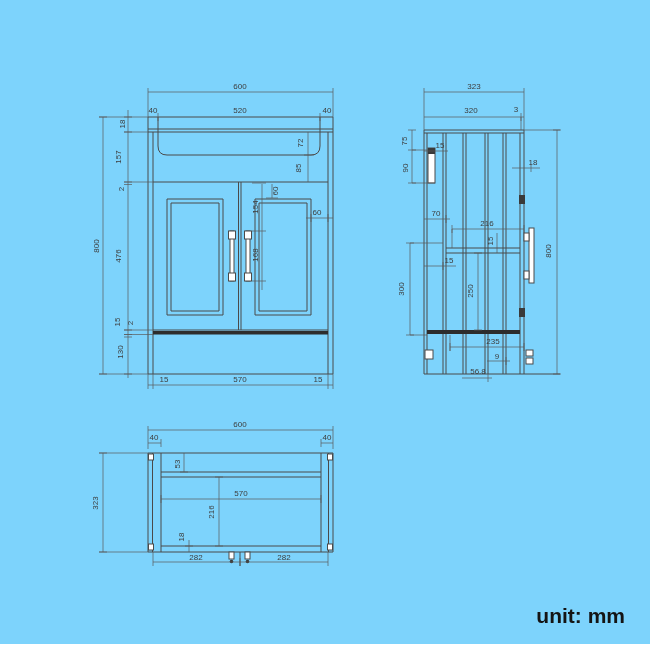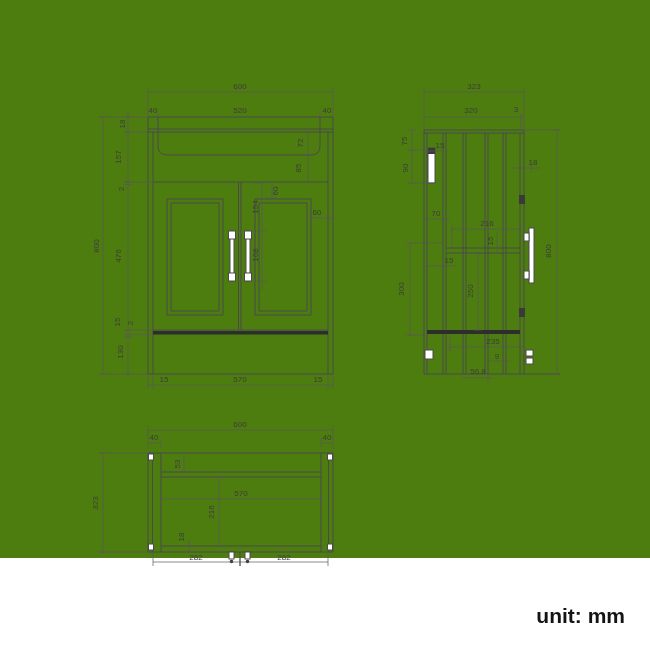--- a/index.html
+++ b/index.html
@@ -1,16 +1,16 @@
 <!DOCTYPE html>
 <html><head>
 <meta charset="utf-8">
 <style>
   html,body{margin:0;padding:0;background:#ffffff;width:650px;height:650px;overflow:hidden;}
-  #stage{position:relative;width:650px;height:558px;background:#4d7c0f;}
+  #stage{position:relative;width:650px;height:644px;background:#7dd3fc;}
   svg{position:absolute;left:0;top:0;}
   .body-line{stroke:#4a4a4a;stroke-width:1;fill:none;}
   .dim-line{stroke:#5a5a5a;stroke-width:0.7;fill:none;}
   .thick{fill:#2d2d2d;stroke:none;}
   .part{stroke:#4a4a4a;stroke-width:1;fill:#ffffff;}
   .dark-part{fill:#3a3a3a;stroke:none;}
   text.dim{font:8px "Liberation Sans", sans-serif;fill:#3d3d3d;text-anchor:middle;}
   text.unit{font:600 21px "Liberation Sans", sans-serif;fill:#141414;text-anchor:end;}
 </style>
 </head>

